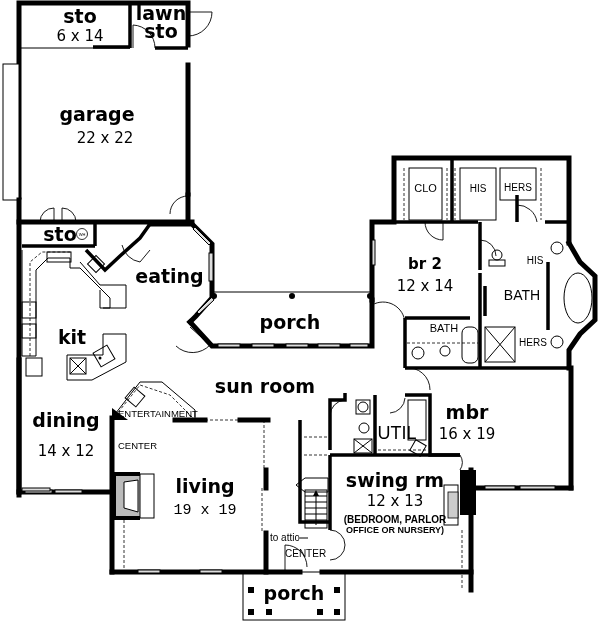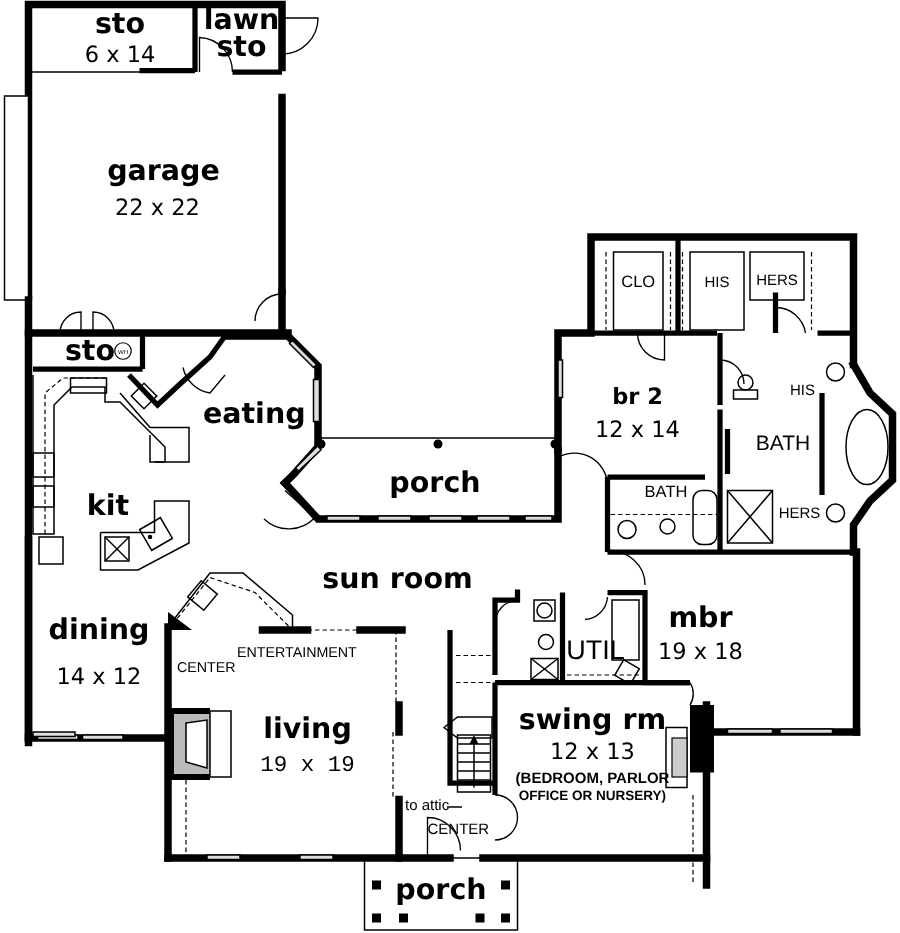--- a/index.html
+++ b/index.html
@@ -233,44 +233,44 @@
     <rect class="col" x="334" y="609" width="6" height="6"></rect>
   </g>
 
   <rect class="win" x="22" y="488" width="28" height="3"></rect>
 </svg>
 
 <div class="lbl room" style="left:40px;top:6px;width:80px;">sto</div>
 <div class="lbl dim" style="left:40px;top:28px;width:80px;">6 x 14</div>
 <div class="lbl room" style="left:135px;top:4px;width:52px;line-height:18px;">lawn</div>
 <div class="lbl room" style="left:135px;top:22px;width:52px;line-height:18px;">sto</div>
-<div class="lbl room" style="left:59px;top:104px;width:100px;text-align:center;">garage</div>
+<div class="lbl room" style="left:47px;top:104px;width:100px;text-align:center;">garage</div>
 <div class="lbl dim" style="left:55px;top:130px;width:100px;">22 x 22</div>
 <div class="lbl room" style="left:40px;top:224px;width:40px;">sto</div>
 <div class="lbl room" style="left:132px;top:266px;width:75px;">eating</div>
 <div class="lbl room" style="left:52px;top:311px;width:40px;margin-top:16px;">kit</div>
 <div class="lbl room" style="left:250px;top:312px;width:80px;">porch</div>
 <div class="lbl small" style="left:409px;top:182px;width:33px;">CLO</div>
 <div class="lbl small" style="left:460px;top:183px;width:36px;font-size:10px;">HIS</div>
 <div class="lbl small" style="left:498px;top:182px;width:40px;font-size:10px;">HERS</div>
 <div class="lbl room" style="left:385px;top:254px;width:80px;font-size:15px;">br 2</div>
 <div class="lbl dim" style="left:385px;top:278px;width:80px;">12 x 14</div>
 <div class="lbl small" style="left:520px;top:255px;width:30px;font-size:10px;">HIS</div>
 <div class="lbl small" style="left:496px;top:288px;width:52px;font-size:14px;line-height:15px;">BATH</div>
 <div class="lbl small" style="left:515px;top:337px;width:36px;font-size:10px;">HERS</div>
 <div class="lbl small" style="left:424px;top:322px;width:40px;font-size:11px;">BATH</div>
 <div class="lbl room" style="left:210px;top:376px;width:110px;">sun room</div>
 <div class="lbl room" style="left:24px;top:410px;width:84px;">dining</div>
 <div class="lbl dim" style="left:24px;top:443px;width:84px;">14 x 12</div>
-<div class="lbl tiny" style="left:118px;top:431px;text-align:right;margin-left:40px;">ENTERTAINMENT</div>
+<div class="lbl tiny" style="left:118px;top:409px;text-align:right;">ENTERTAINMENT</div>
 <div class="lbl tiny" style="left:118px;top:441px;text-align:center;">CENTER</div>
 <div class="lbl room" style="left:160px;top:476px;width:90px;">living</div>
 <div class="lbl dim" style="left:160px;top:502px;width:90px;font-family:Liberation Mono, monospace;">19 x 19</div>
 <div class="lbl room" style="left:432px;top:402px;width:70px;">mbr</div>
-<div class="lbl dim" style="left:432px;top:426px;width:70px;">19 x 18</div>
+<div class="lbl dim" style="left:432px;top:426px;width:70px;">16 x 19</div>
 <div class="lbl small" style="left:377px;top:427px;width:40px;font-size:18px;">UTIL</div>
 <div class="lbl room" style="left:335px;top:470px;width:120px;">swing rm</div>
 <div class="lbl dim" style="left:335px;top:493px;width:120px;">12 x 13</div>
 <div class="lbl note" style="left:333px;top:515px;width:124px;font-size:10px;">(BEDROOM, PARLOR</div>
 <div class="lbl note" style="left:333px;top:525px;width:124px;font-size:9px;">OFFICE OR NURSERY)</div>
 <div class="lbl small" style="left:270px;top:532px;font-size:10px;">to attic</div>
 <div class="lbl small" style="left:285px;top:548px;width:40px;font-size:10px;">CENTER</div>
 <div class="lbl room" style="left:255px;top:583px;width:78px;">porch</div>
 
 </body></html>

